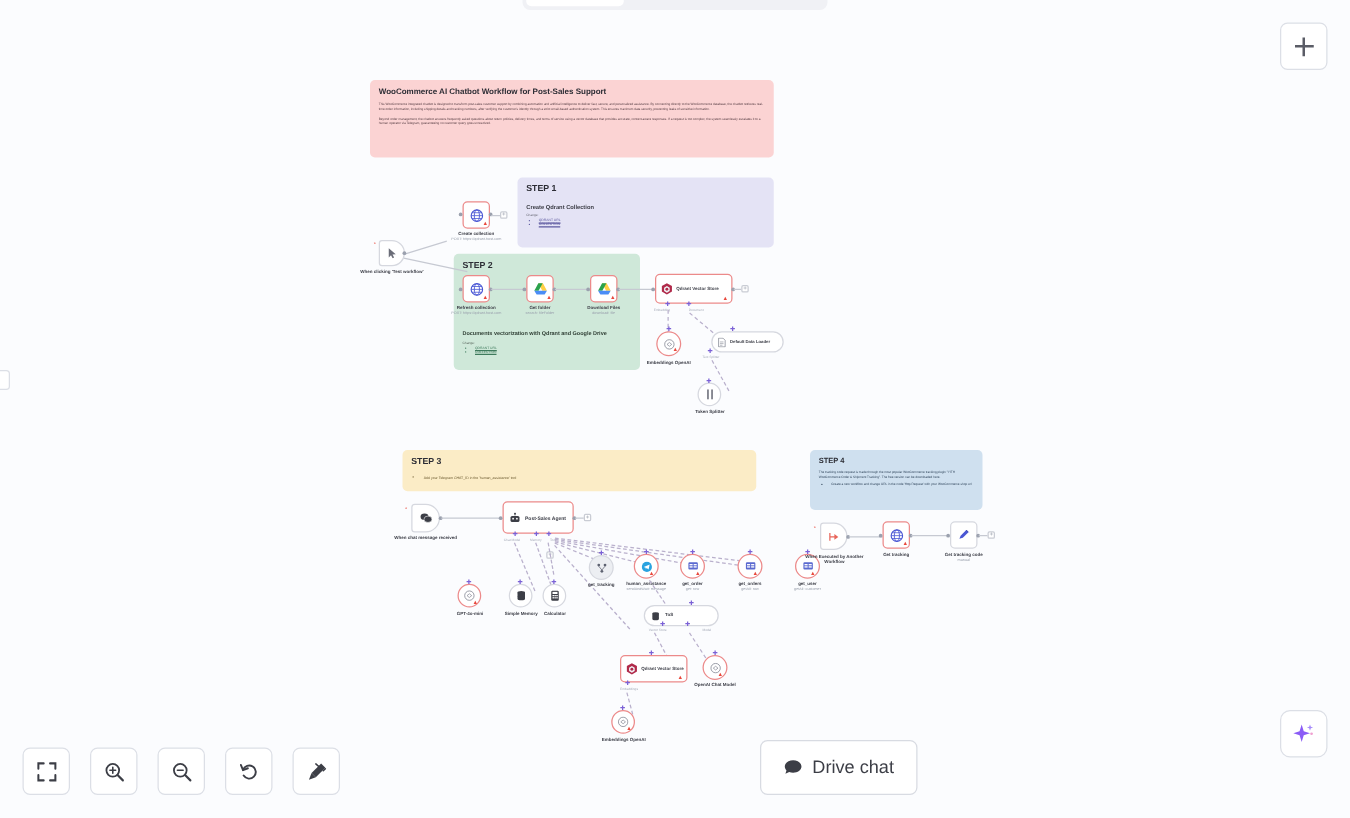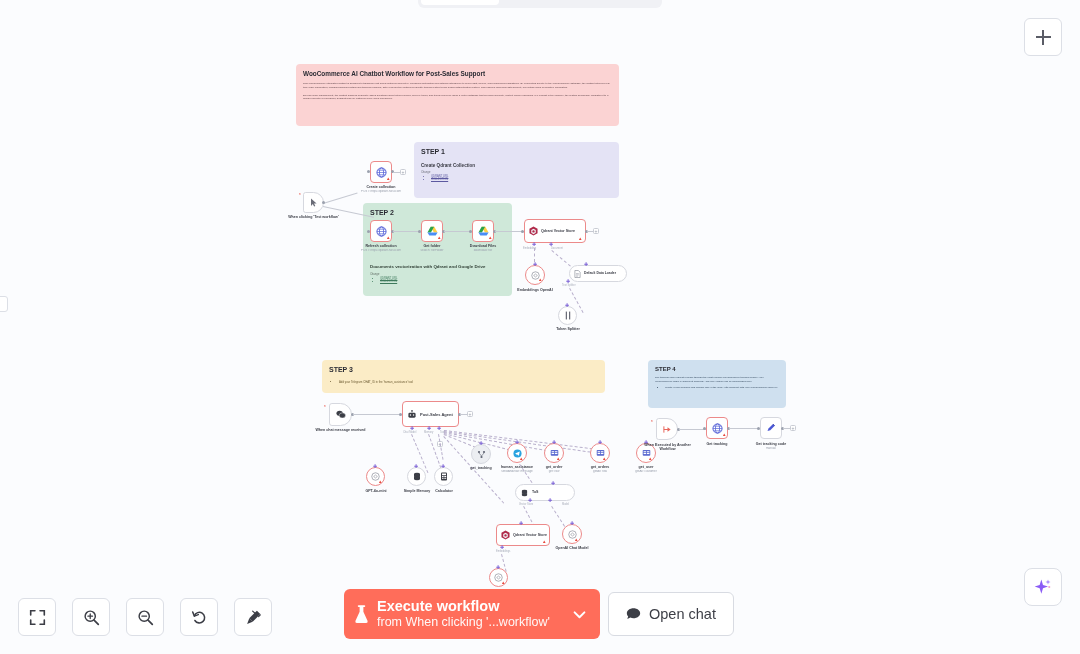--- a/index.html
+++ b/index.html
@@ -572,37 +572,22 @@
     </div>
     <div class="tool-btn">
       <svg width="17" height="17" viewBox="0 0 20 20">
         <path d="M14 2 L18 6 L9 15 L5 11 Z" fill="#3c3e46"></path>
         <path d="M5 11 L2.5 17.5 L9 15 Z" fill="#3c3e46"></path>
         <path d="M13.5 6.5 L9 2.5 M16 9 L18 7" stroke="#3c3e46" stroke-width="1.4" stroke-linecap="round"></path>
       </svg>
     </div>
   </div>
 
-  <div class="exec-btn">
-    <svg width="15" height="19" viewBox="0 0 16 20">
-      <path d="M6 1 H10 V7 L14.5 17 A1.6 1.6 0 0 1 13 19 H3 A1.6 1.6 0 0 1 1.5 17 L6 7 Z" fill="#fff"></path>
-      <path d="M5 1 H11" stroke="#fff" stroke-width="2" stroke-linecap="round"></path>
-    </svg>
-    <div class="exec-txt">
-      <div class="exec-title">Execute workflow</div>
-      <div class="exec-sub">from When clicking '...workflow'</div>
-    </div>
-    <div class="exec-caret">
-      <svg width="13" height="8" viewBox="0 0 14 9">
-        <path d="M1.5 1.5 L7 7 L12.5 1.5" fill="none" stroke="#fff" stroke-width="2.2" stroke-linecap="round" stroke-linejoin="round"></path>
-      </svg>
-    </div>
-  </div>
 
   <div class="chat-btn">
     <svg width="15" height="14" viewBox="0 0 18 16">
       <path d="M9 1 C13.4 1 17 3.7 17 7 C17 10.3 13.4 13 9 13 C7.6 13 6.3 12.7 5.2 12.3
                L1.6 14 L2.6 10.8 C1.6 9.7 1 8.4 1 7 C1 3.7 4.6 1 9 1 Z" fill="#3c3e46"></path>
     </svg>
-    <span>Open chat</span>
+    <span>Drive chat</span>
   </div>
 
 </div>
 
 </body></html>

